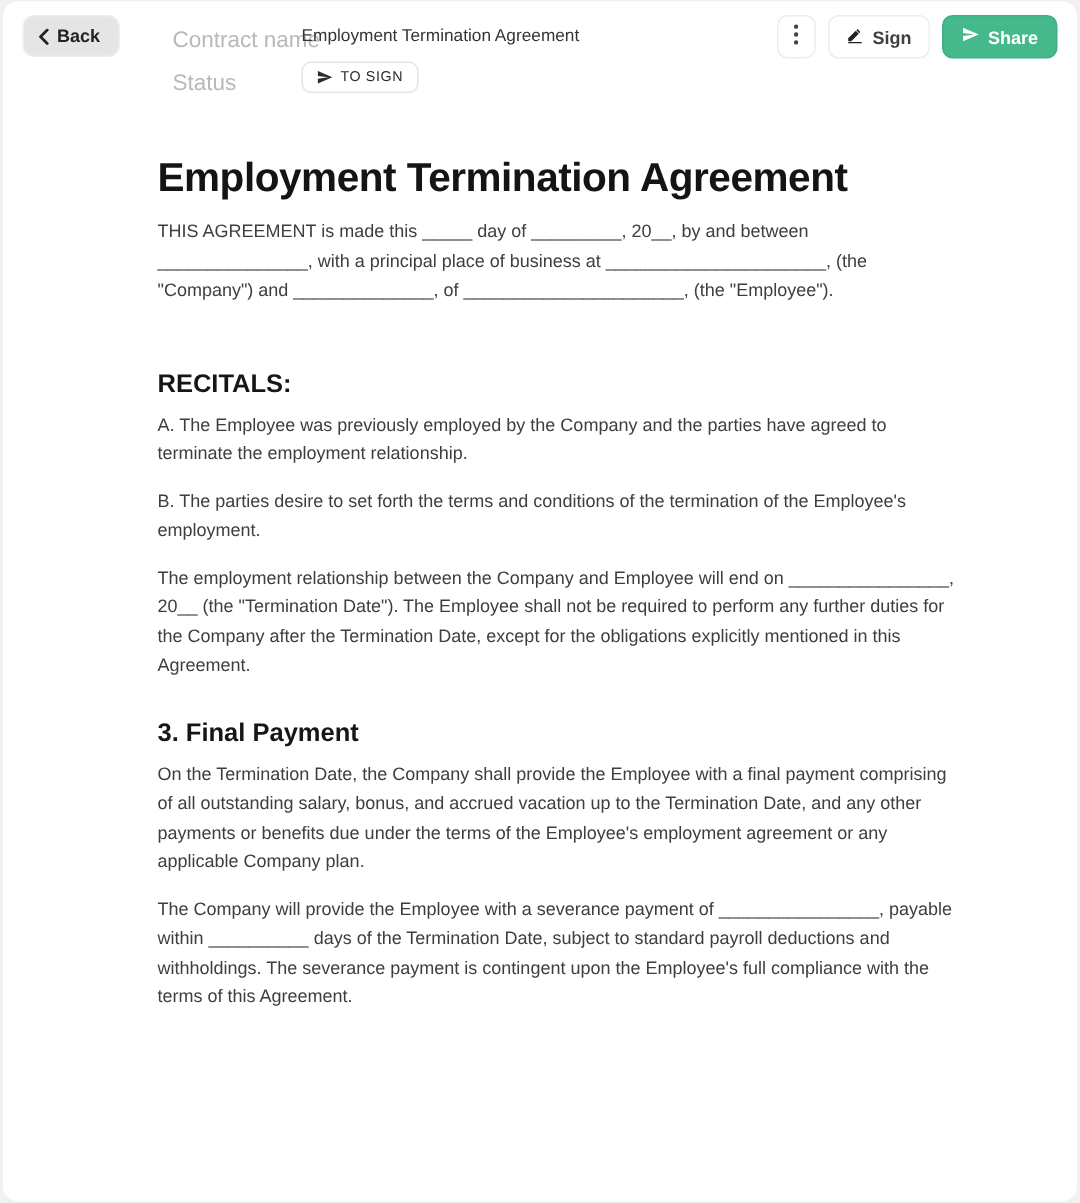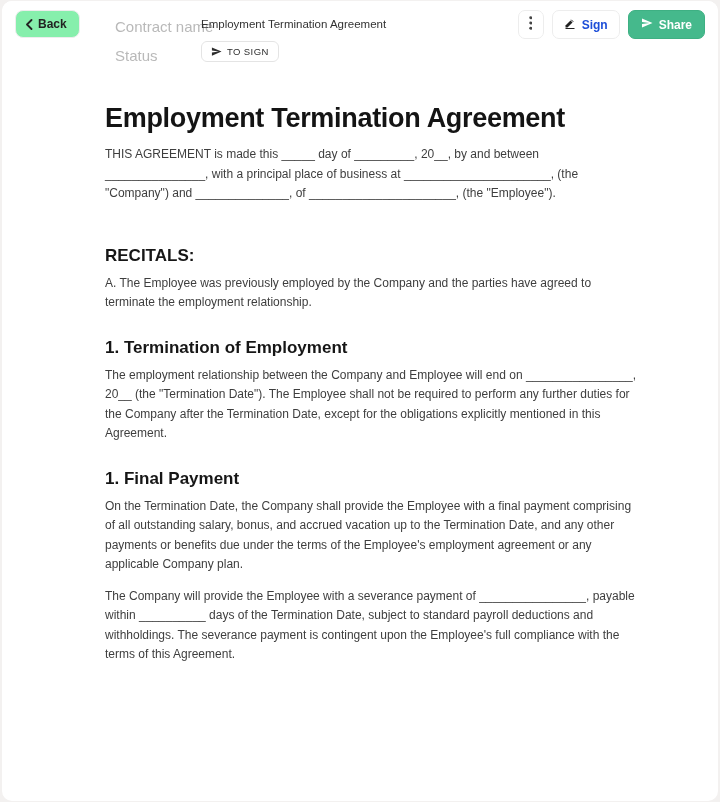--- a/index.html
+++ b/index.html
@@ -16,21 +16,21 @@
     background:#ffffff;
     border-radius:10px;
     overflow:hidden;
   }
 
   
   .header { position:relative; height:66px; background:#fff; }
   .back-btn {
     position:absolute; left:13px; top:9px;
     display:inline-flex; align-items:center; gap:5px;
-    background:#86efac; border:1px solid #ededed; border-radius:8px;
+    background:#e5e5e5; border:1px solid #ededed; border-radius:8px;
     padding:6px 12px 6px 9px;
     font-size:12px; font-weight:700; color:#222;
     cursor:pointer;
   }
   .back-btn svg { display:block; }
 
   .meta-label {
     position:absolute; left:113px;
     font-size:15px; color:#b9b9b9;
   }
@@ -58,21 +58,21 @@
   .kebab-btn {
     width:26px;
     display:flex; align-items:center; justify-content:center;
     background:#fff; border:1px solid #ededed; border-radius:7px;
     cursor:pointer;
   }
   .sign-btn {
     display:inline-flex; align-items:center; gap:6px;
     background:#fff; border:1px solid #ededed; border-radius:7px;
     padding:6px 11px;
-    font-size:12px; font-weight:600; color:#1d4ed8;
+    font-size:12px; font-weight:600; color:#404040;
     cursor:pointer;
   }
   .share-btn {
     display:inline-flex; align-items:flex-end; gap:6px;
     background:var(--green,#45b98c); border:1px solid #3eb083; border-radius:7px;
     padding:6px 12px;
     font-size:12px; font-weight:700; color:#fff;
     cursor:pointer;
   }
 
@@ -159,23 +159,23 @@
   </div>
 
   <div class="doc">
 
     <h1>Employment Termination Agreement</h1>
 
     <p>THIS AGREEMENT is made this _____ day of _________, 20__, by and between _______________, with a principal place of business at ______________________, (the "Company") and ______________, of ______________________, (the "Employee").</p>
 
     <h2 class="recitals">RECITALS:</h2>
     <p>A. The Employee was previously employed by the Company and the parties have agreed to terminate the employment relationship.</p>
+    <p>B. The parties desire to set forth the terms and conditions of the termination of the Employee's employment.</p>
 
-    <h2>1. Termination of Employment</h2>
     <p>The employment relationship between the Company and Employee will end on ________________, 20__ (the "Termination Date"). The Employee shall not be required to perform any further duties for the Company after the Termination Date, except for the obligations explicitly mentioned in this Agreement.</p>
 
-    <h2>1. Final Payment</h2>
+    <h2>3. Final Payment</h2>
     <p>On the Termination Date, the Company shall provide the Employee with a final payment comprising of all outstanding salary, bonus, and accrued vacation up to the Termination Date, and any other payments or benefits due under the terms of the Employee's employment agreement or any applicable Company plan.</p>
 
     <p>The Company will provide the Employee with a severance payment of ________________, payable within __________ days of the Termination Date, subject to standard payroll deductions and withholdings. The severance payment is contingent upon the Employee's full compliance with the terms of this Agreement.</p>
 
   </div>
 </div>
 
 </body></html>

